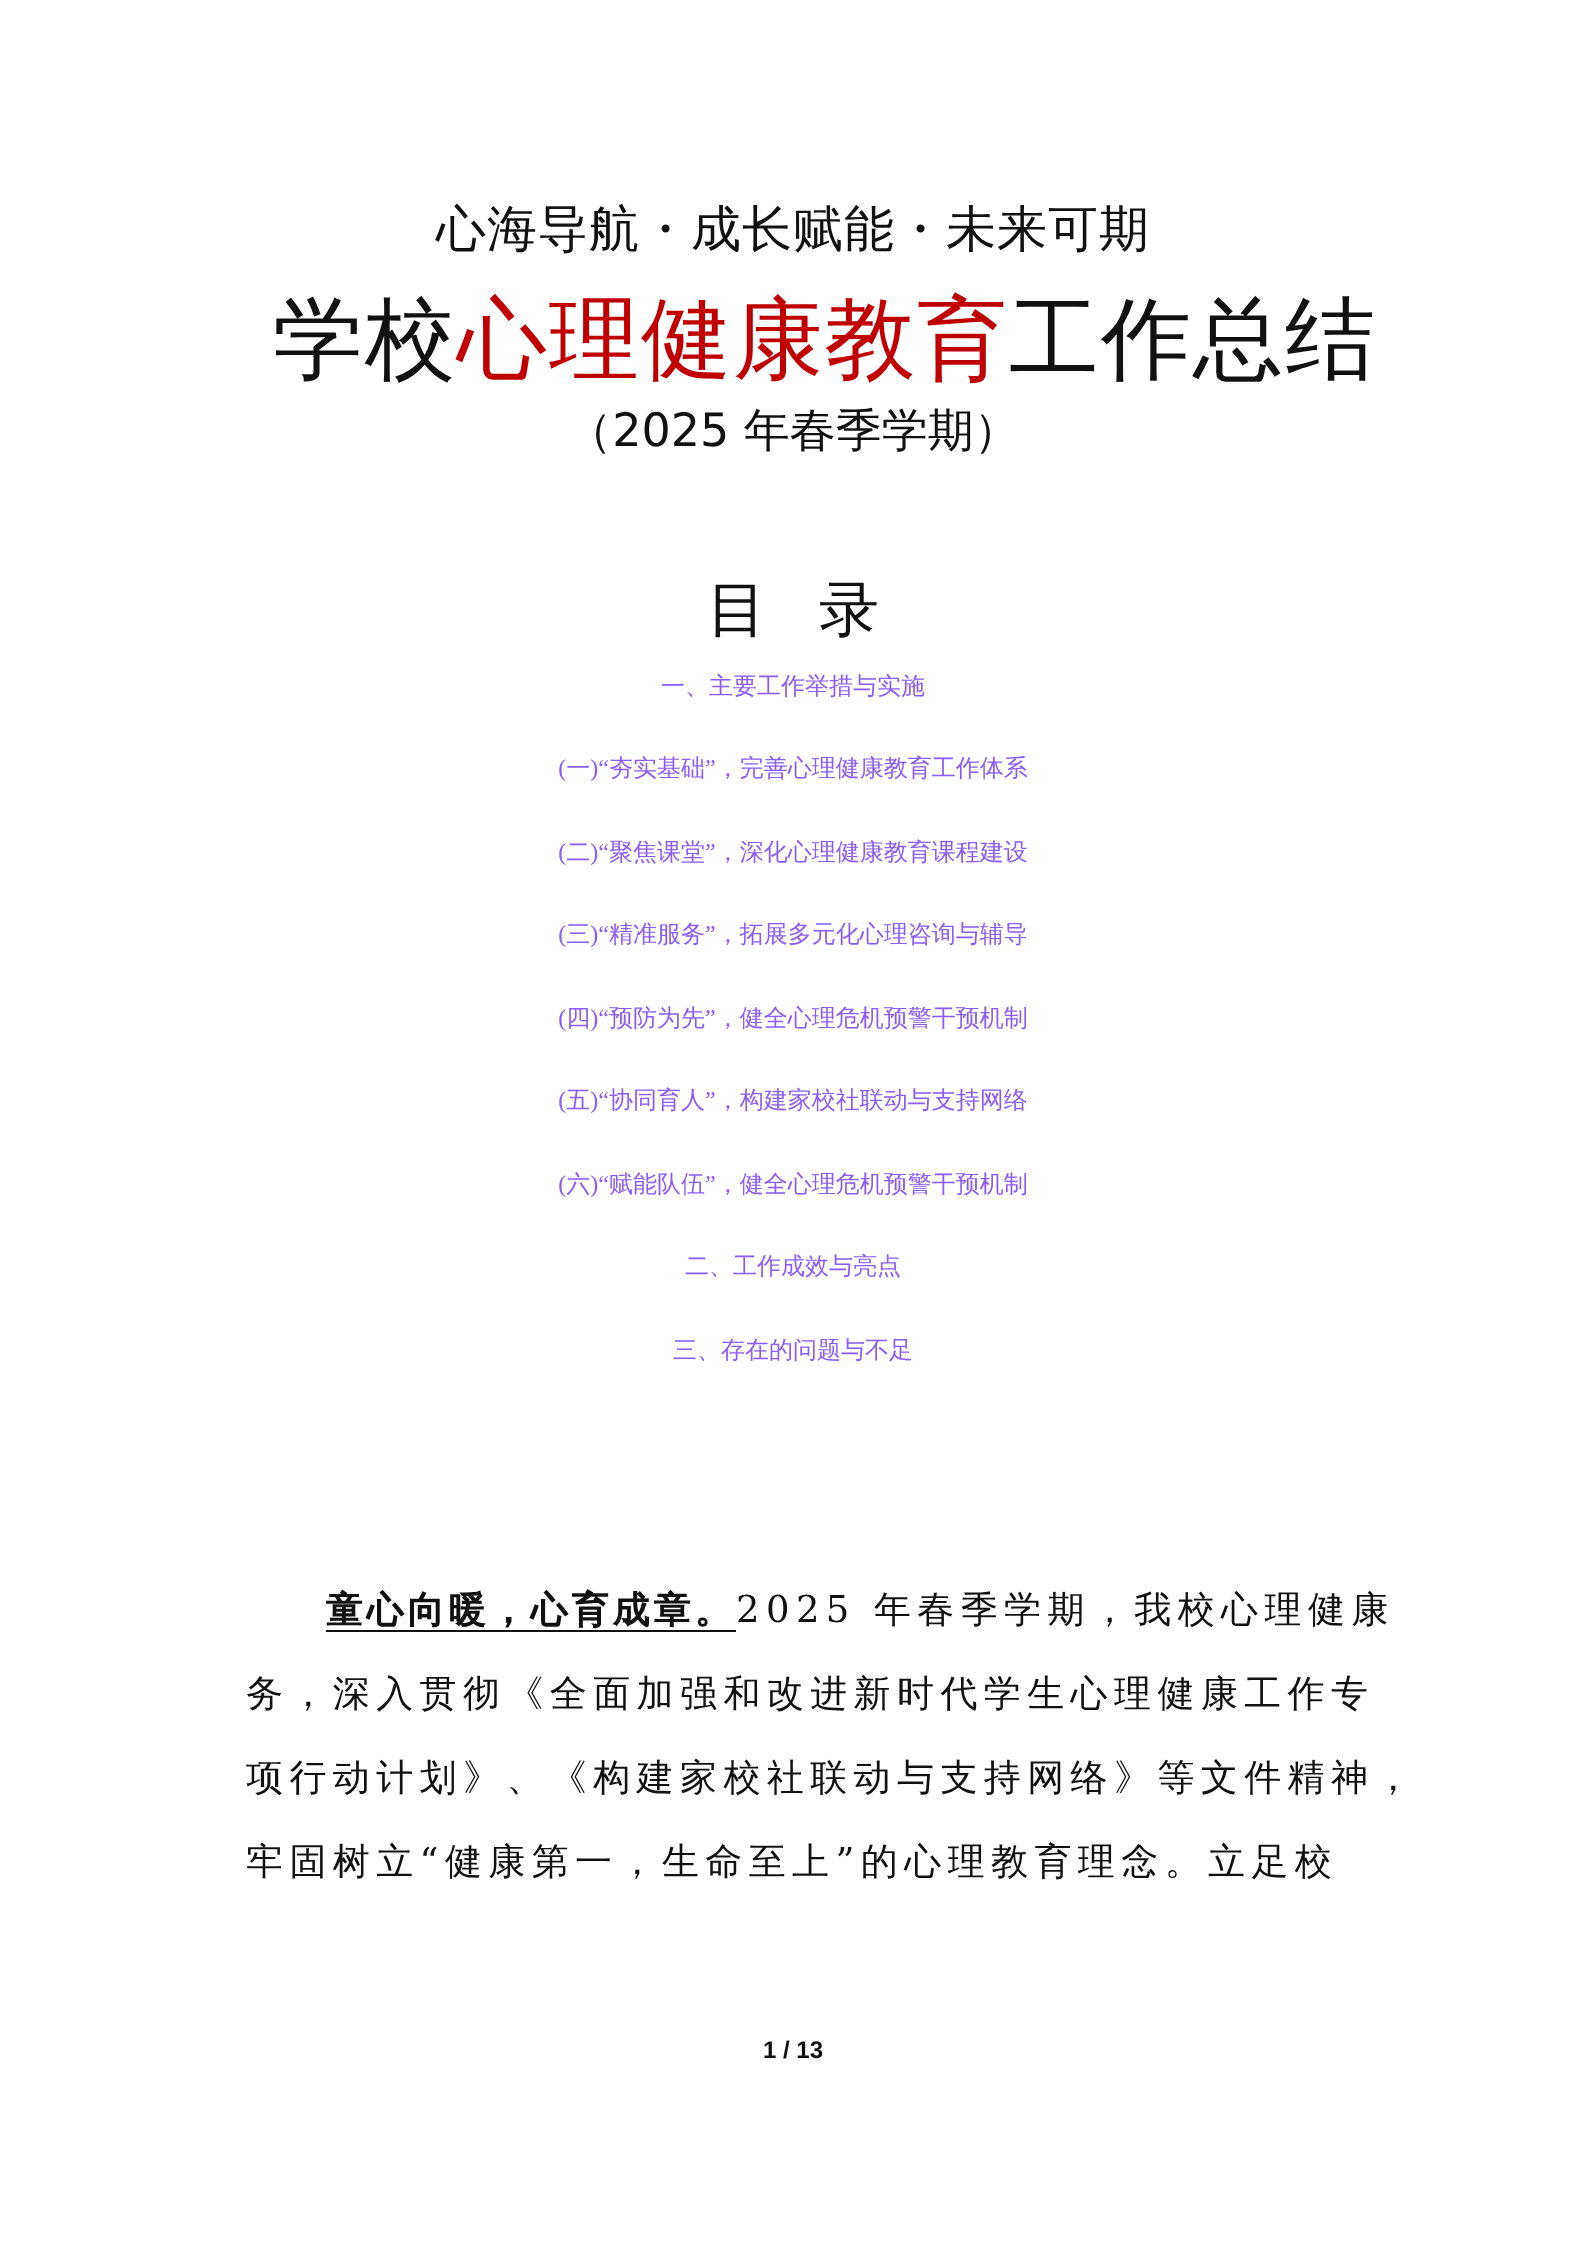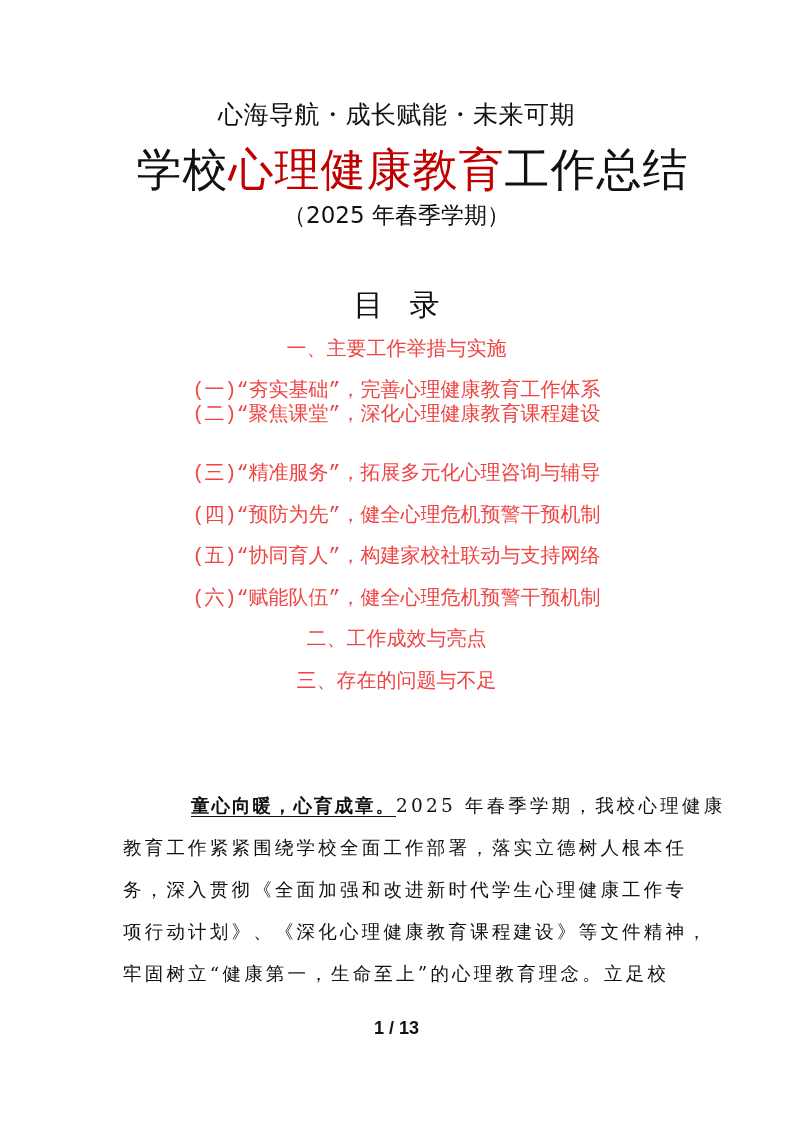--- a/index.html
+++ b/index.html
@@ -6,57 +6,56 @@
   body { width: 793px; height: 1122px; position: relative; overflow: hidden;
          font-family: "DejaVu Serif", "Liberation Serif", serif; color: #111; }
   .page { position: absolute; left: 0; top: 0; width: 793px; height: 1122px; }
   .center { position: absolute; left: 0; width: 793px; text-align: center; white-space: nowrap; }
   .subtitle { top: 98px; font-size: 25px; font-family: "DejaVu Sans", sans-serif; letter-spacing: 0.5px; }
   .main-title { top: 140px; font-size: 45px; font-family: "DejaVu Sans", sans-serif; letter-spacing: 1px; padding-left: 16px; }
   .main-title .red { color: #C00000; }
   .term { top: 200px; font-size: 23px; font-family: "DejaVu Sans", sans-serif; font-weight: normal; }
   .toc-title { top: 285px; font-size: 30px; font-family: "DejaVu Sans", sans-serif; }
   .toc-title .gap { display: inline-block; width: 26px; }
-  .toc-item { font-size: 20px; font-family: Liberation Mono, monospace; color: #ef4444; }
+  .toc-item { font-size: 12px; font-family: Liberation Serif, serif; color: #8b5cf6; }
   .body-text { position: absolute; left: 123px; width: 548px; font-size: 18.5px;
                line-height: 42px; letter-spacing: 3.2px; text-align: justify; }
-  .body-text .lead { font-weight: bold; text-decoration: underline; text-underline-offset: 4px; letter-spacing: 2px; margin-left: 28px; }
+  .body-text .lead { font-weight: bold; text-decoration: underline; text-underline-offset: 4px; letter-spacing: 2px; }
   .line { white-space: nowrap; display: block; }
-  .footer { top: 1018px; font-size: 18px; font-weight: bold; font-family: "Liberation Sans", sans-serif; }
+  .footer { top: 1018px; font-size: 12px; font-weight: bold; font-family: "Liberation Sans", sans-serif; }
 </style>
 </head>
 <body>
 
 <div class="page">
 
   <div class="center subtitle">心海导航・成长赋能・未来可期</div>
 
   <div class="center main-title">
     <span>学校</span><span class="red">心理健康教育</span><span>工作总结</span>
   </div>
 
   <div class="center term">（2025 年春季学期）</div>
 
   <div class="center toc-title">
     <span>目</span><span class="gap"></span><span>录</span>
   </div>
 
   <div class="center toc-item" style="top:335px">一、主要工作举措与实施</div>
   <div class="center toc-item" style="top:376px">(一)“夯实基础”，完善心理健康教育工作体系</div>
-  <div class="center toc-item" style="top:400px">(二)“聚焦课堂”，深化心理健康教育课程建设</div>
+  <div class="center toc-item" style="top:418px">(二)“聚焦课堂”，深化心理健康教育课程建设</div>
   <div class="center toc-item" style="top:501px">(四)“预防为先”，健全心理危机预警干预机制</div>
   <div class="center toc-item" style="top:459px">(三)“精准服务”，拓展多元化心理咨询与辅导</div>
   <div class="center toc-item" style="top:542px">(五)“协同育人”，构建家校社联动与支持网络</div>
   <div class="center toc-item" style="top:584px">(六)“赋能队伍”，健全心理危机预警干预机制</div>
   <div class="center toc-item" style="top:667px">三、存在的问题与不足</div>
   <div class="center toc-item" style="top:625px">二、工作成效与亮点</div>
 
   <div class="body-text" style="top:785px">
     <span class="line" style="padding-left:40px"><span class="lead">童心向暖，心育成章。</span><span>2025 年春季学期，我校心理健康</span></span>
-    <span class="line">教育工作紧紧围绕学校全面工作部署，落实立德树人根本任</span>
     <span class="line">务，深入贯彻《全面加强和改进新时代学生心理健康工作专</span>
-    <span class="line">项行动计划》、《深化心理健康教育课程建设》等文件精神，</span>
+    <span class="line">项行动计划》、《构建家校社联动与支持网络》等文件精神，</span>
     <span class="line">牢固树立“健康第一，生命至上”的心理教育理念。立足校</span>
   </div>
 
   <div class="center footer">1 / 13</div>
 
 </div>
 
 </body></html>

